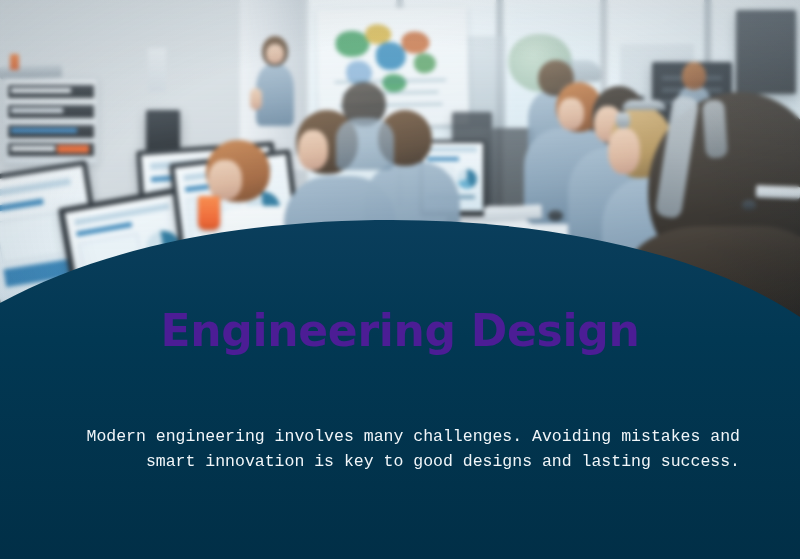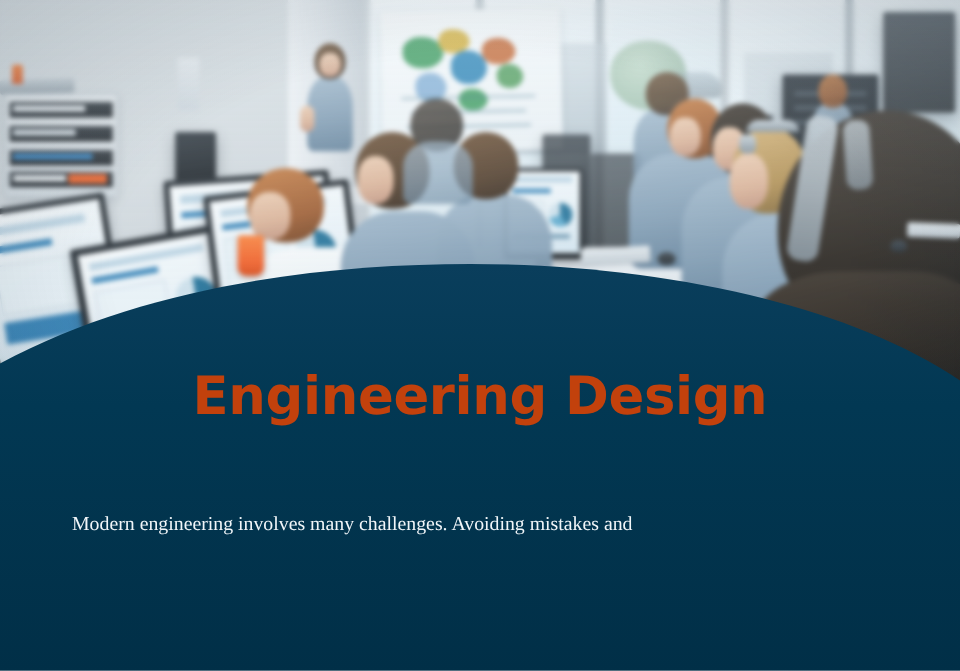--- a/index.html
+++ b/index.html
@@ -110,30 +110,30 @@
     background:radial-gradient(ellipse 85% 70% at 50% 40%,rgba(0,0,0,0) 45%,rgba(12,30,45,.28) 100%);}
 
   
   #navy{position:absolute;left:0;top:0;width:800px;height:559px;}
   #navy svg{display:block;}
 
   
   #content{position:absolute;left:0;top:0;width:800px;height:559px;}
   .title{
     position:absolute;left:0;right:0;top:305px;
-    text-align:center;color:#c2410c;
+    text-align:center;color:#4c1d95;
     font-family:"DejaVu Sans", sans-serif;
     font-weight:bold;font-size:44px;line-height:52px;
     letter-spacing:-0.3px;
   }
   .title .ln{display:block;}
   .subtitle{
     position:absolute;left:60px;right:60px;top:424px;
-    text-align:left;color:#F1F6F9;
-    font-family:Liberation Serif, serif;
+    text-align:right;color:#F1F6F9;
+    font-family:Liberation Mono, monospace;
     font-weight:normal;font-size:16.5px;line-height:25px;
   }
   .subtitle .ln{display:block;}
 </style>
 </head>
 <body>
 
 <div id="poster">
 
   <div id="photo">
@@ -361,16 +361,17 @@
   </div>
 
   <div id="content">
 
     <div class="title">
       <span class="ln">Engineering Design</span>
     </div>
 
     <div class="subtitle">
       <span class="ln">Modern engineering involves many challenges. Avoiding mistakes and</span>
+      <span class="ln">smart innovation is key to good designs and lasting success.</span>
     </div>
 
   </div>
 </div>
 
 </body></html>

